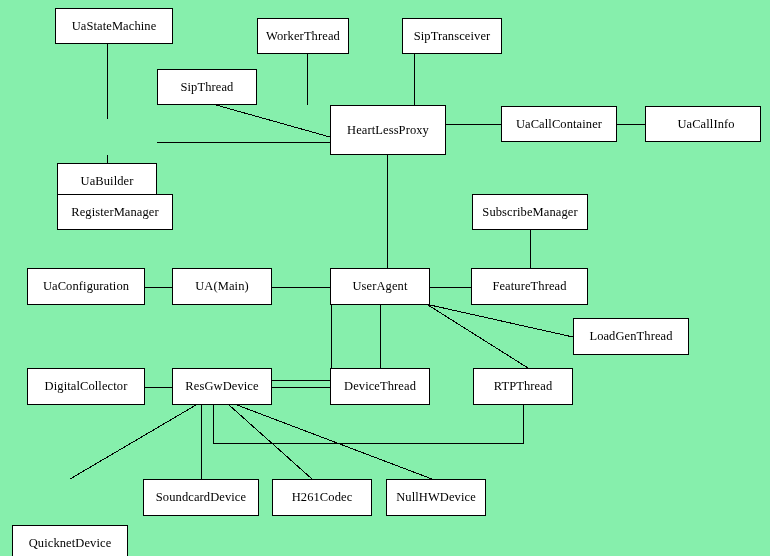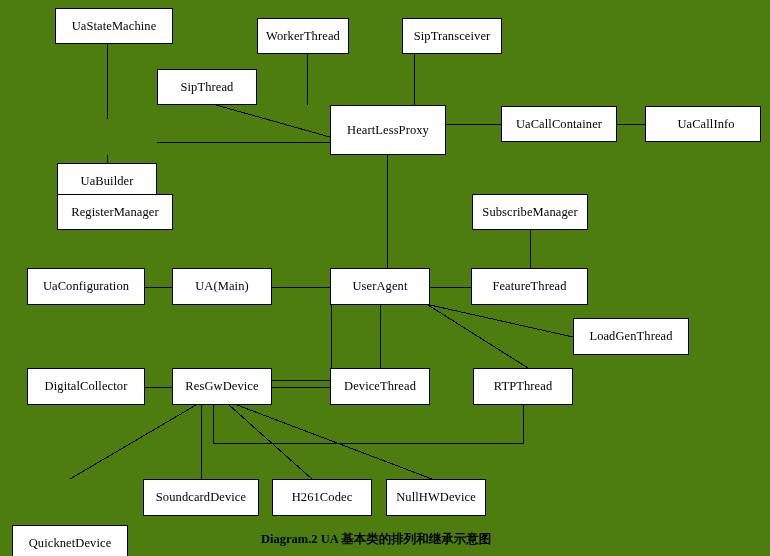--- a/index.html
+++ b/index.html
@@ -8,21 +8,21 @@
     padding: 0;
     background: #ffffff;
   }
   body {
     font-family: "Liberation Serif", "DejaVu Serif", serif;
   }
   #canvas {
     position: relative;
     width: 770px;
     height: 556px;
-    background: #4d7c0f;
+    background: #86efac;
     overflow: hidden;
   }
   #edges {
     position: absolute;
     left: 0;
     top: 0;
     width: 770px;
     height: 556px;
     pointer-events: none;
   }
@@ -146,14 +146,13 @@
       <div class="node" style="left: 143px; top: 479px; width: 116px; height: 37px; border-color: rgb(0, 0, 0);">
         <span class="node-label">SoundcardDevice</span>
       </div>
       <div class="node" style="left: 272px; top: 479px; width: 100px; height: 37px; border-color: rgb(0, 0, 0);">
         <span class="node-label">H261Codec</span>
       </div>
       <div class="node" style="left: 386px; top: 479px; width: 100px; height: 37px; border-color: rgb(0, 0, 0);">
         <span class="node-label">NullHWDevice</span>
       </div>
     </div>
-  <div id="caption" style="left: 261px; top: 531px;">Diagram.2 UA 基本类的排列和继承示意图</div>
 </div>
 
 </body></html>

